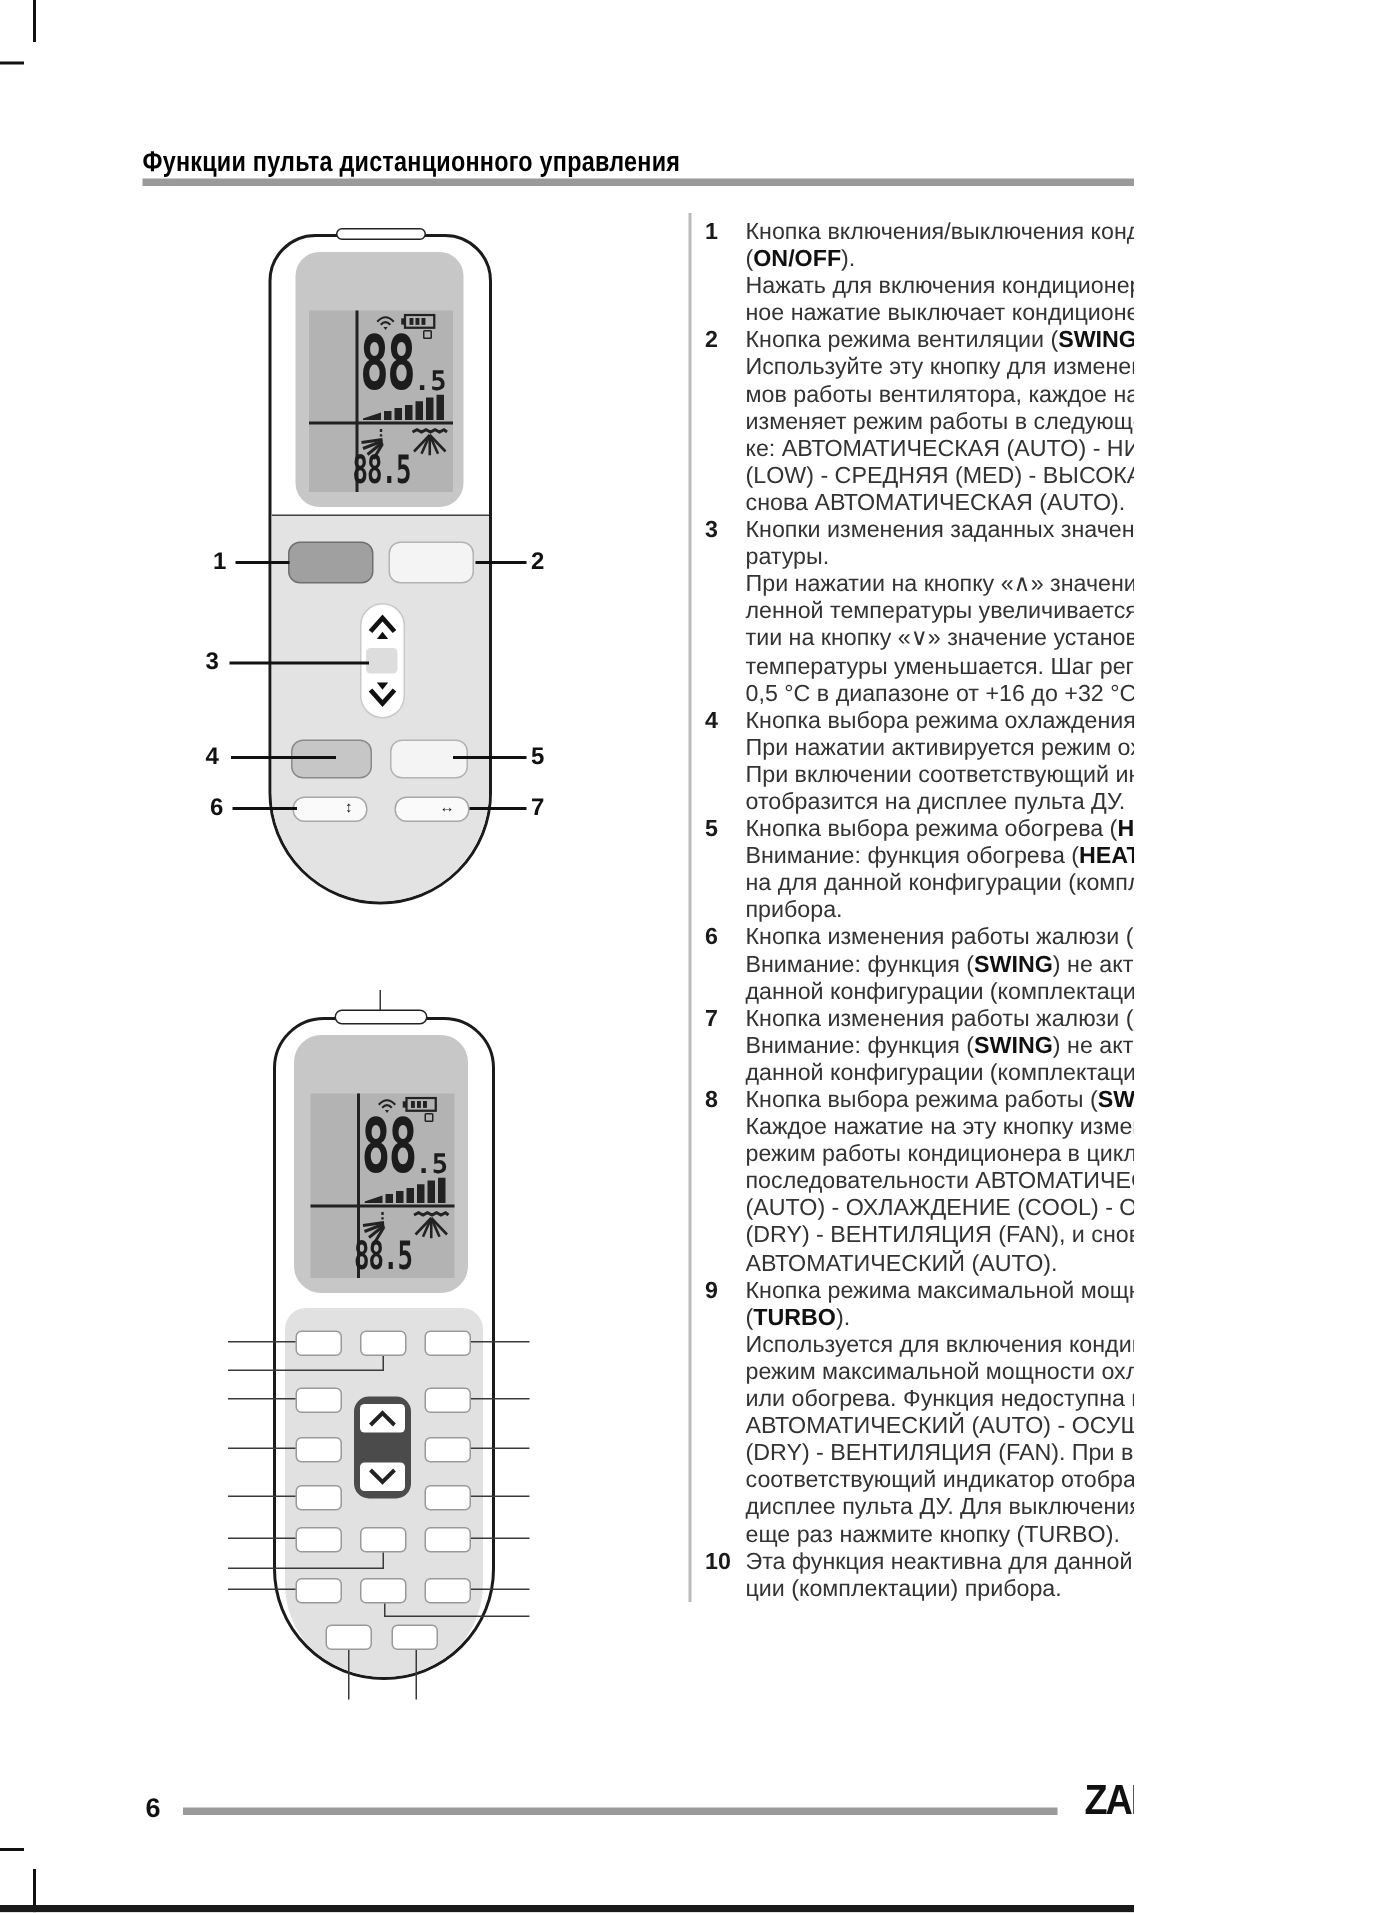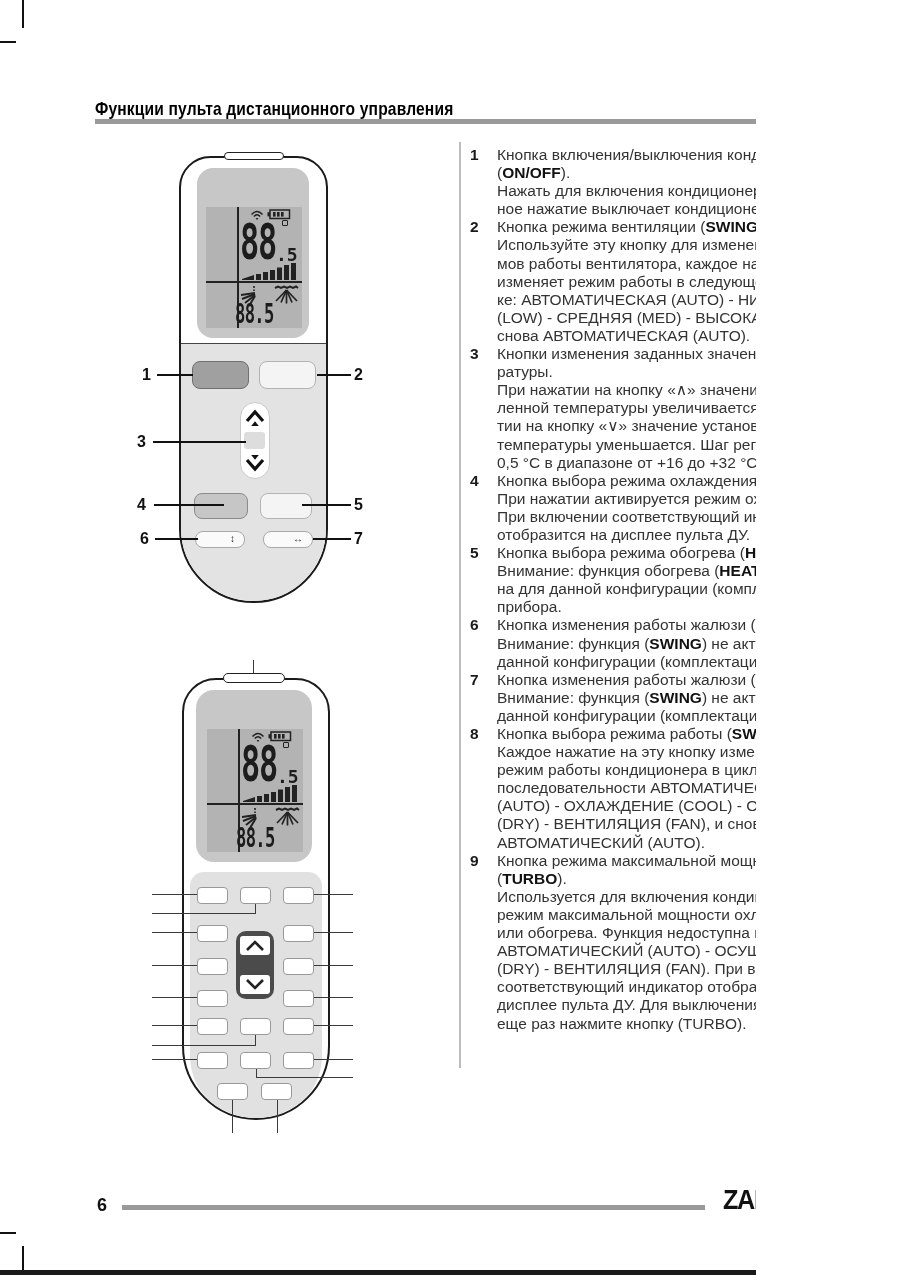--- a/index.html
+++ b/index.html
@@ -309,20 +309,24 @@
         <span class="li-txt">Кнопка изменения работы жалюзи (<b>SWING</b>).<br>Внимание: функция (<b>SWING</b>) не активна для<br>данной конфигурации (комплектации) прибора.</span>
       </div>
       <div class="li">
         <span class="li-num">8</span>
         <span class="li-txt">Кнопка выбора режима работы (<b>SWING</b>).<br>Каждое нажатие на эту кнопку изменяет<br>режим работы кондиционера в циклической<br>последовательности АВТОМАТИЧЕСКИЙ<br>(AUTO) - ОХЛАЖДЕНИЕ (COOL) - ОСУШЕНИЕ<br>(DRY) - ВЕНТИЛЯЦИЯ (FAN), и снова<br>АВТОМАТИЧЕСКИЙ (AUTO).</span>
       </div>
       <div class="li">
         <span class="li-num">9</span>
         <span class="li-txt">Кнопка режима максимальной мощности<br>(<b>TURBO</b>).<br>Используется для включения кондиционера в<br>режим максимальной мощности охлаждения<br>или обогрева. Функция недоступна в режимах:<br>АВТОМАТИЧЕСКИЙ (AUTO) - ОСУШЕНИЕ<br>(DRY) - ВЕНТИЛЯЦИЯ (FAN). При включении<br>соответствующий индикатор отобразится на<br>дисплее пульта ДУ. Для выключения режима<br>еще раз нажмите кнопку (TURBO).</span>
       </div>
+      <div class="li">
+        <span class="li-num">10</span>
+        <span class="li-txt">Эта функция неактивна для данной конфигура-<br>ции (комплектации) прибора.</span>
+      </div>
     </div>
 
   <div class="page-num">6</div>
   <div class="footer-rule"></div>
   <div class="brand">ZANUSSI</div>
   <div class="bottom-bar"></div>
 
 </div>
 
 </body></html>

